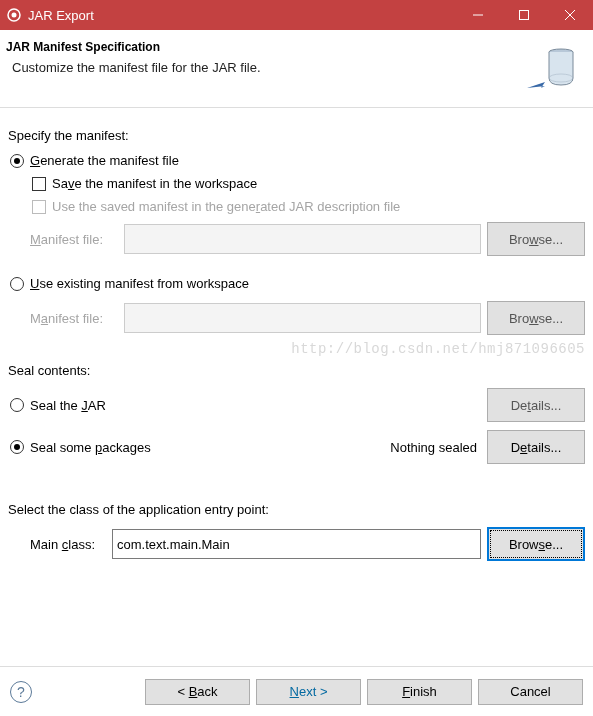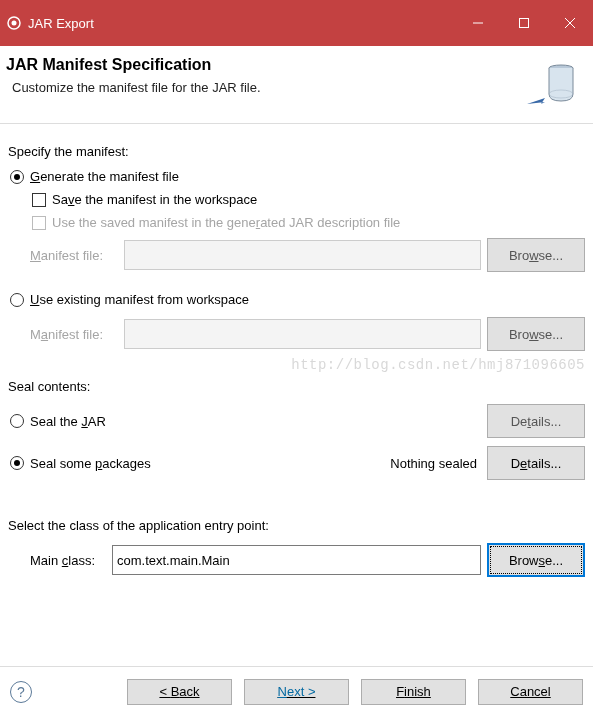--- a/index.html
+++ b/index.html
@@ -8,21 +8,21 @@
       font-size: 13px;
       background: #fff;
       width: 593px;
       height: 716px;
       overflow: hidden;
       color: #000;
     }
     .titlebar {
       background: #c34141;
       color: #fff;
-      height: 46px;
+      height: 30px;
       display: flex;
       align-items: center;
       padding-left: 6px;
     }
     .titlebar-icon {
       width: 16px; height: 16px;
       margin-right: 6px;
       display: flex; align-items: center; justify-content: center;
     }
     .titlebar-title { flex: 1; font-size: 13px; }
@@ -33,21 +33,21 @@
       color: #fff;
     }
     .header {
       background: #fff;
       padding: 10px 12px 12px 6px;
       border-bottom: 1px solid #ddd;
       display: flex;
       align-items: flex-start;
     }
     .header-text { flex: 1; }
-    .header-title { font-size: 16px; font-weight: bold; margin-bottom: 6px; }
+    .header-title { font-size: 12px; font-weight: bold; margin-bottom: 6px; }
     .header-subtitle { font-size: 13px; margin-left: 6px; color: #222; }
     .header-icon { width: 60px; height: 55px; }
     .content {
       padding: 14px 8px 0 8px;
     }
     .section-label { font-size: 13px; margin-bottom: 10px; margin-top: 6px; }
     .option-row {
       display: flex;
       align-items: center;
       margin-bottom: 8px;
@@ -155,22 +155,21 @@
       border: 1.5px solid #5c7a99;
       border-radius: 50%;
       display: flex;
       align-items: center; justify-content: center;
       color: #5c7a99;
       font-size: 14px;
     }
     .footer-buttons {
       margin-left: auto;
       display: flex;
-      gap: 12px;
-      text-decoration: underline;
+      gap: 6px;
     }
     .footer-btn {
       width: 105px;
       height: 26px;
       background: #e1e1e1;
       border: 1px solid #adadad;
       font-size: 13px;
       font-family: inherit;
       cursor: pointer;
     }

